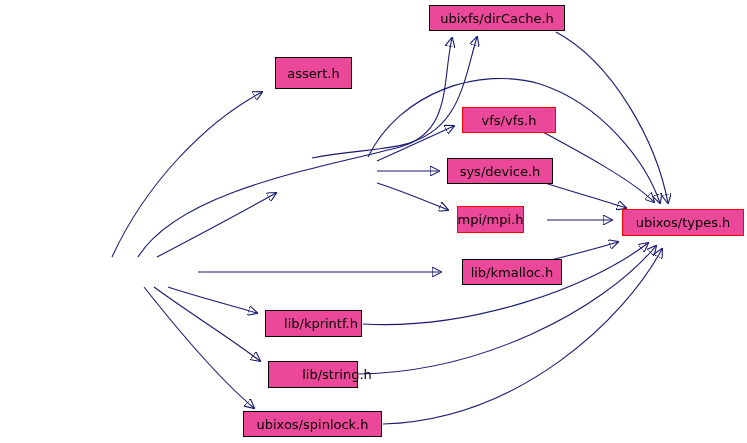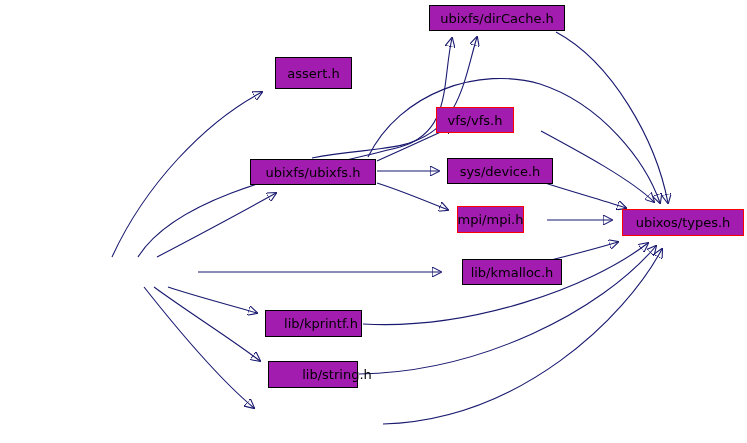--- a/index.html
+++ b/index.html
@@ -24,21 +24,21 @@
   }
   .edges-layer path, .edges-layer line {
     fill: none;
     stroke: #191970;
     stroke-width: 1.1;
   }
   .node {
     position: absolute;
     box-sizing: border-box;
     border: 1px solid #000000;
-    background: #a21caf;
+    background: #ec4899;
     color: #000000;
     font-size: 13px;
     line-height: 1;
     display: flex;
     align-items: center;
     justify-content: center;
     white-space: nowrap;
     cursor: pointer;
   }
   .node--red { border-color: #ff0000; }
@@ -79,30 +79,30 @@
     <path d="M363,324 C470,330 590,288 648,243" marker-end="url(#arrow)"></path>
     <path d="M359,374 C480,372 600,312 656,246" marker-end="url(#arrow)"></path>
     <path d="M383,424 C520,420 625,318 662,249" marker-end="url(#arrow)"></path>
   </svg>
 
 
   <div class="node" style="left:429px; top:5px; width:136px; height:26px;">ubixfs/dirCache.h</div>
 
   <div class="node" style="left:275px; top:57px; width:77px; height:32px;">assert.h</div>
 
-  <div class="node node--red" style="left:436px; top:107px; width:78px; height:26px;">vfs/vfs.h</div>
+  <div class="node node--red" style="left:462px; top:107px; width:94px; height:26px;">vfs/vfs.h</div>
 
-  <div class="node" style="left:250px; top:159px; width:126px; height:26px;">ubixfs/ubixfs.h</div>
 
   <div class="node" style="left:447px; top:158px; width:106px; height:26px;">sys/device.h</div>
 
   <div class="node node--red" style="left:457px; top:206px; width:67px; height:27px;">mpi/mpi.h</div>
 
   <div class="node node--red" style="left:622px; top:209px; width:122px; height:27px;">ubixos/types.h</div>
 
   <div class="node" style="left:462px; top:259px; width:100px; height:26px;">lib/kmalloc.h</div>
 
   <div class="node" style="left:265px; top:310px; width:97px; height:27px;padding-left:15px;">lib/kprintf.h</div>
 
   <div class="node" style="left:268px; top:361px; width:90px; height:27px;padding-left:48px;">lib/string.h</div>
 
+  <div class="node" style="left:243px; top:411px; width:139px; height:26px;">ubixos/spinlock.h</div>
 
 </div>
 
 </body></html>

